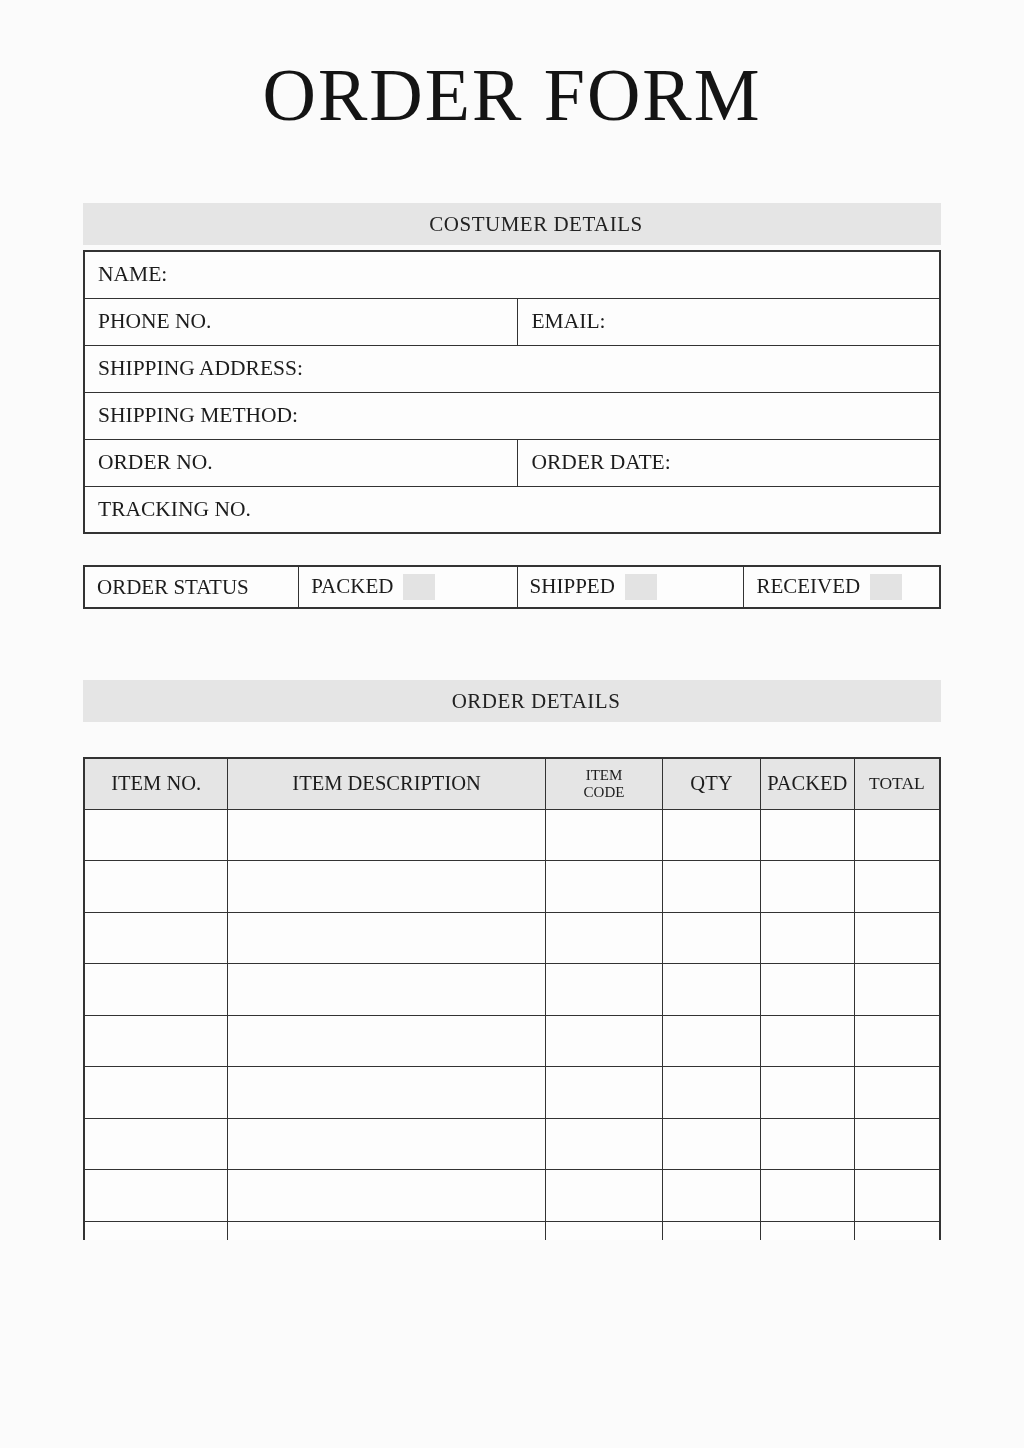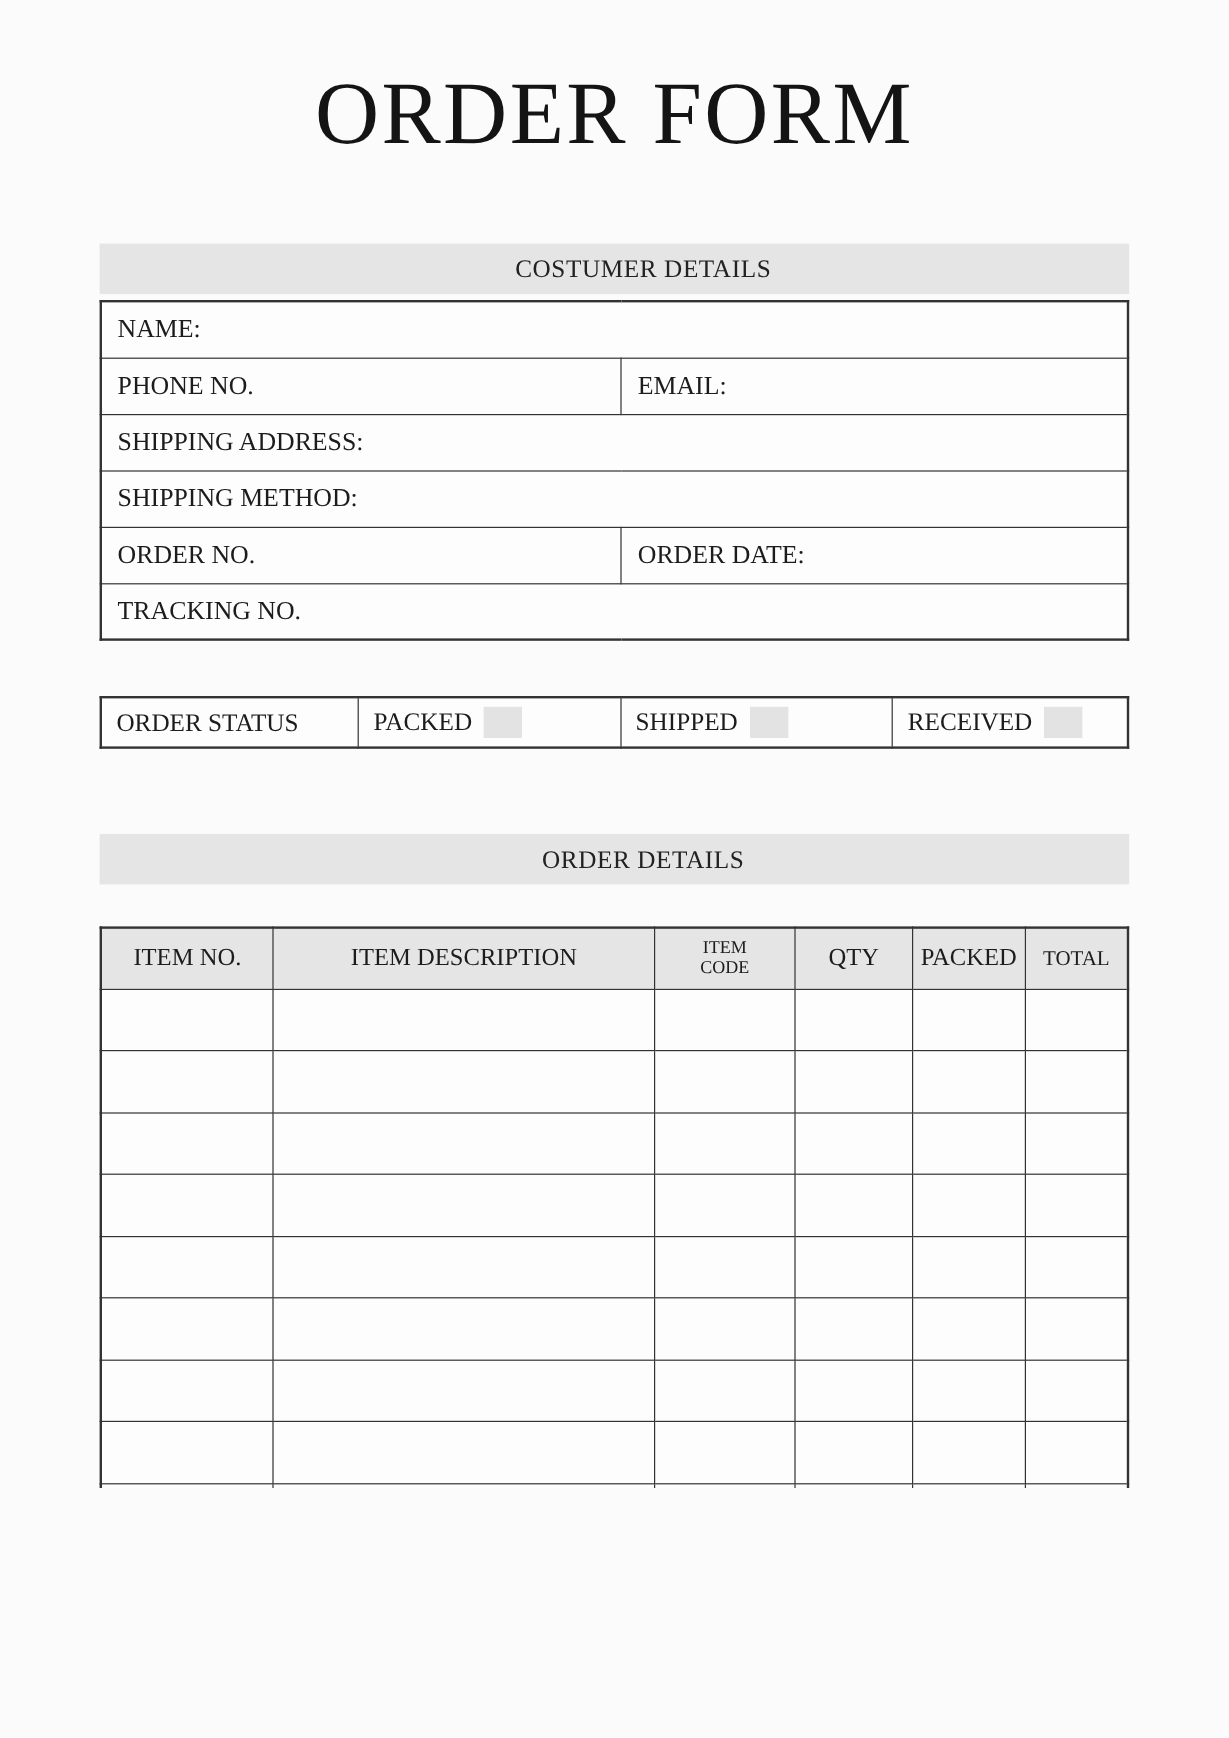--- a/index.html
+++ b/index.html
@@ -51,21 +51,21 @@
   .cust-table td {
     border: 1.5px solid #333;
     height: 47px;
     padding: 0 13px;
     font-size: 21.5px;
     vertical-align: middle;
     background: #fdfdfd;
   }
 
   
-  .status-table { margin-top: 46px; border: 2px solid #333; }
+  .status-table { margin-top: 31px; border: 2px solid #333; }
   .status-table td {
     border: 1.5px solid #333;
     height: 42px;
     padding: 0 12px;
     font-size: 21px;
     vertical-align: middle;
     background: #fdfdfd;
     white-space: nowrap;
   }
   .checkbox {

